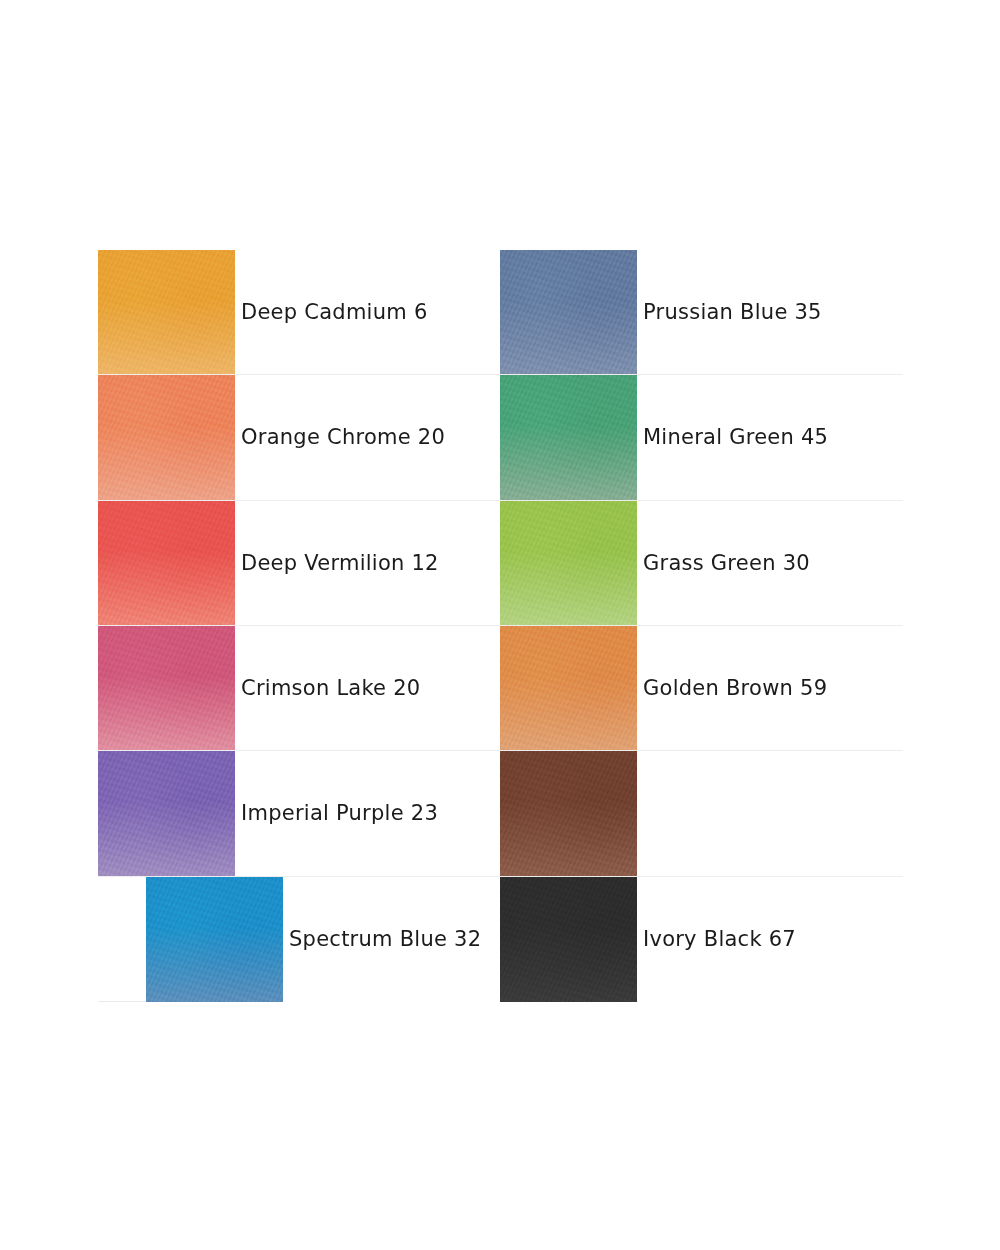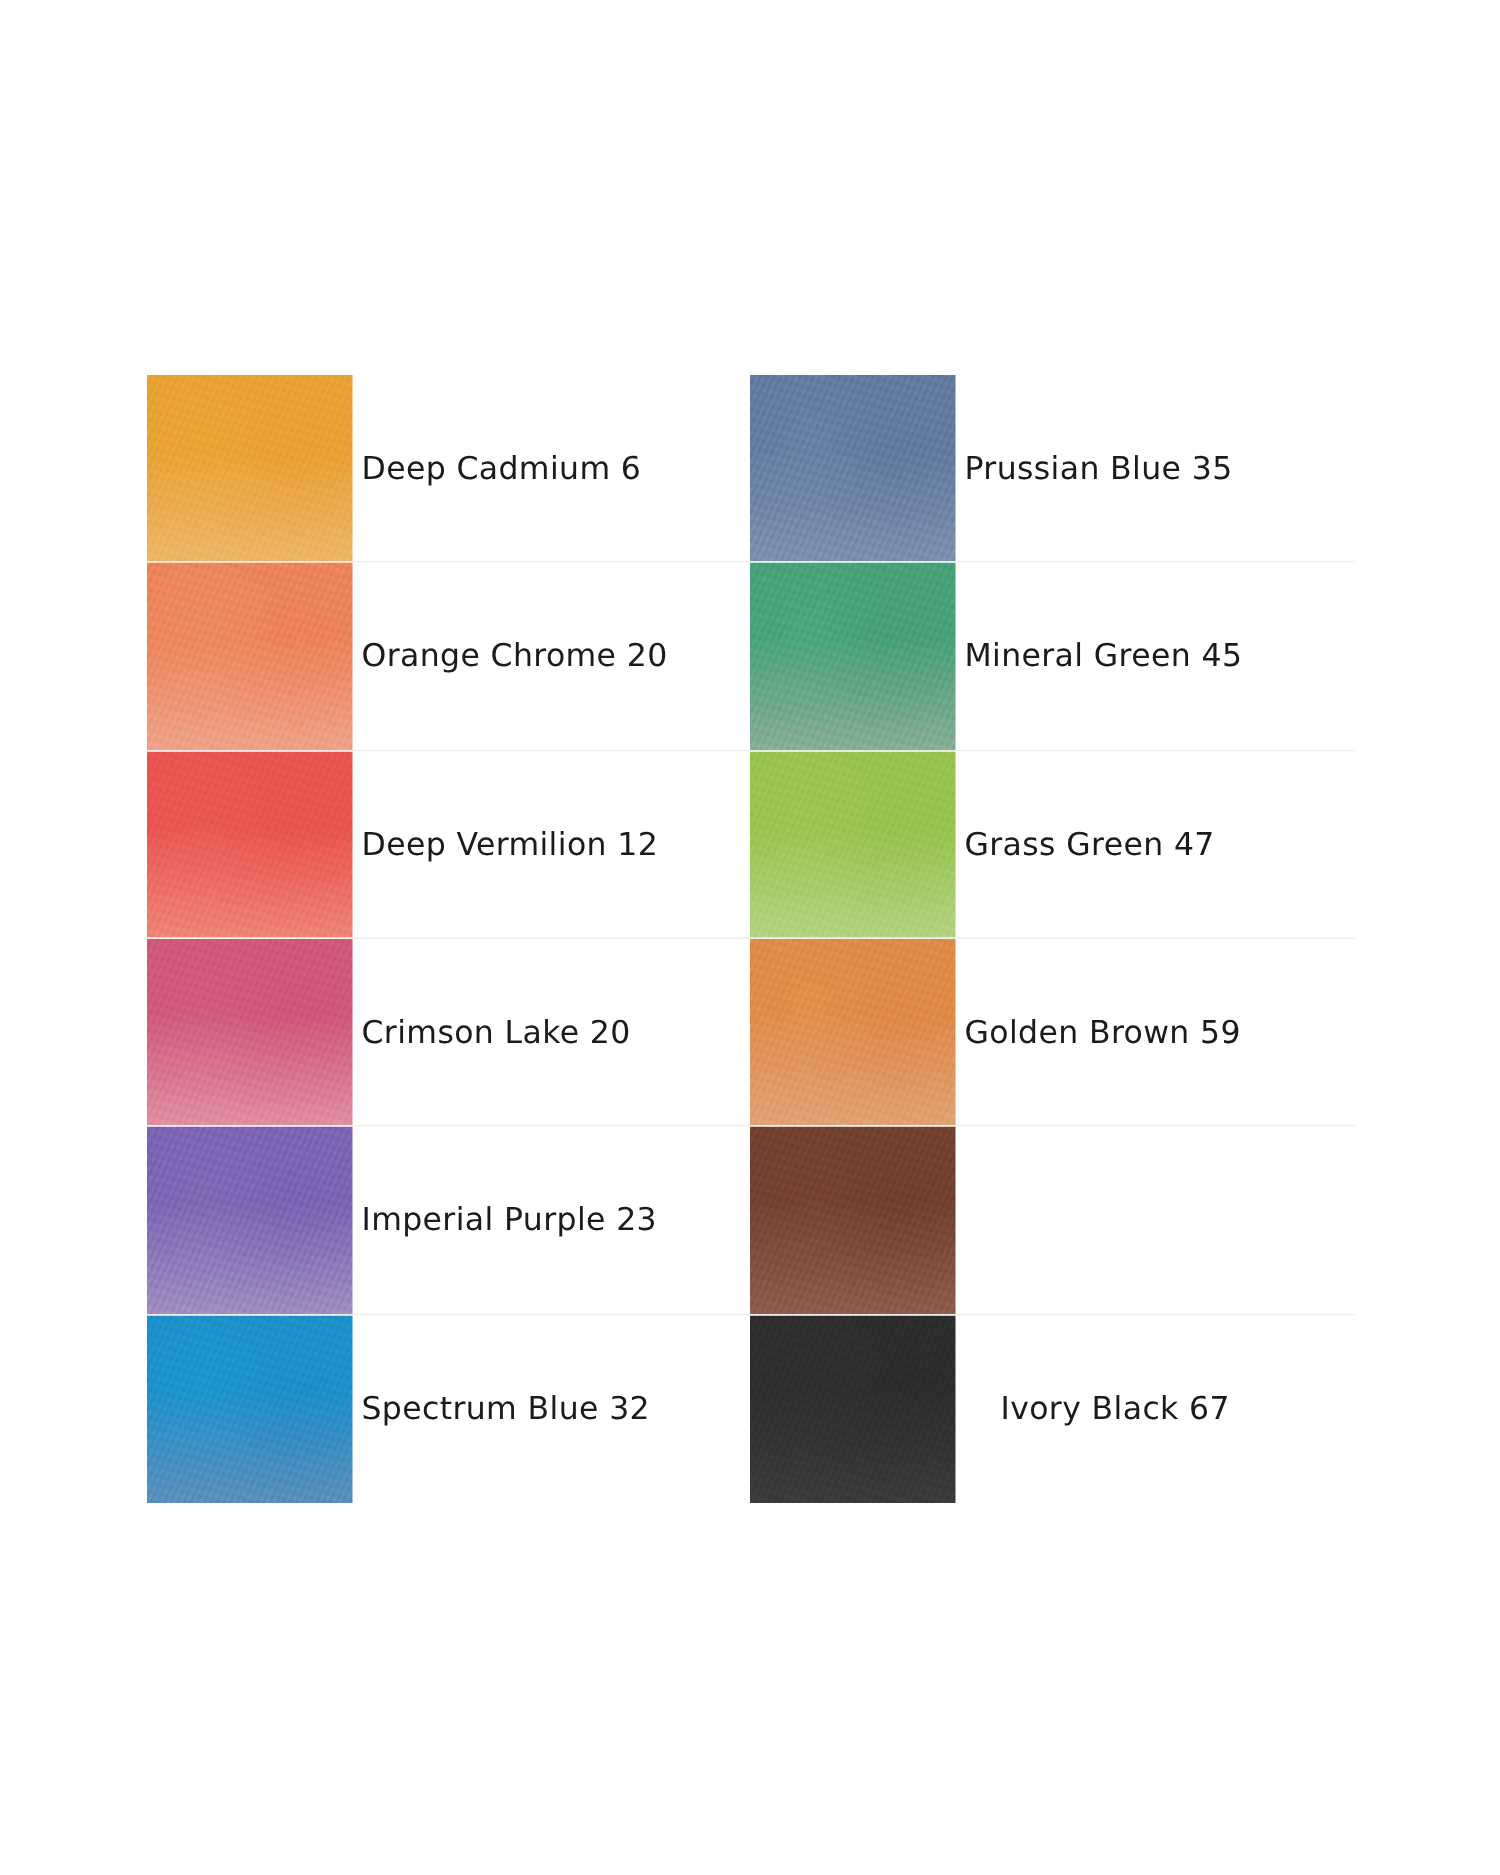--- a/index.html
+++ b/index.html
@@ -101,21 +101,21 @@
         <span class="tex"></span>
       </div>
     <div class="swatch-label">Crimson Lake 20</div>
   </div>
   <div class="swatch-cell" style="grid-column:1;grid-row:5;">
     <div class="swatch-chip" style="background: linear-gradient(rgb(122, 98, 178) 0%, rgb(122, 98, 178) 40%, rgb(159, 140, 192) 100%);">
         <span class="tex"></span>
       </div>
     <div class="swatch-label">Imperial Purple 23</div>
   </div>
-  <div class="swatch-cell last-row" style="grid-column:1;grid-row:6;">
+  <div class="swatch-cell last-row" style="grid-column:1;grid-row:6;margin-left:48px;">
     <div class="swatch-chip" style="background: linear-gradient(rgb(28, 142, 201) 0%, rgb(28, 142, 201) 40%, rgb(91, 142, 187) 100%);">
         <span class="tex"></span>
       </div>
     <div class="swatch-label">Spectrum Blue 32</div>
   </div>
 
   <div class="swatch-cell" style="grid-column:2;grid-row:1;">
     <div class="swatch-chip" style="background: linear-gradient(rgb(97, 121, 159) 0%, rgb(97, 121, 159) 40%, rgb(125, 143, 174) 100%);">
         <span class="tex"></span>
       </div>
@@ -124,33 +124,33 @@
   <div class="swatch-cell" style="grid-column:2;grid-row:2;">
     <div class="swatch-chip" style="background: linear-gradient(rgb(71, 161, 117) 0%, rgb(71, 161, 117) 40%, rgb(134, 173, 147) 100%);">
         <span class="tex"></span>
       </div>
     <div class="swatch-label">Mineral Green 45</div>
   </div>
   <div class="swatch-cell" style="grid-column:2;grid-row:3;">
     <div class="swatch-chip" style="background: linear-gradient(rgb(150, 194, 75) 0%, rgb(150, 194, 75) 40%, rgb(179, 210, 129) 100%);">
         <span class="tex"></span>
       </div>
-    <div class="swatch-label">Grass Green 47</div>
+    <div class="swatch-label">Grass Green 30</div>
   </div>
   <div class="swatch-cell" style="grid-column:2;grid-row:4;">
     <div class="swatch-chip" style="background: linear-gradient(rgb(223, 137, 71) 0%, rgb(223, 137, 71) 40%, rgb(224, 161, 115) 100%);">
         <span class="tex"></span>
       </div>
     <div class="swatch-label">Golden Brown 59</div>
   </div>
   <div class="swatch-cell" style="grid-column:2;grid-row:5;">
     <div class="swatch-chip" style="background: linear-gradient(rgb(112, 64, 47) 0%, rgb(112, 64, 47) 40%, rgb(140, 92, 74) 100%);">
         <span class="tex"></span>
       </div>
   </div>
-  <div class="swatch-cell last-row" style="grid-column:2;grid-row:6;gap:24px;">
+  <div class="swatch-cell last-row" style="grid-column:2;grid-row:6;">
     <div class="swatch-chip" style="background: linear-gradient(rgb(44, 44, 44) 0%, rgb(44, 44, 44) 40%, rgb(58, 58, 58) 100%);">
         <span class="tex"></span>
       </div>
     <div class="swatch-label">Ivory Black 67</div>
   </div>
 
 </div>
 
 </body></html>

